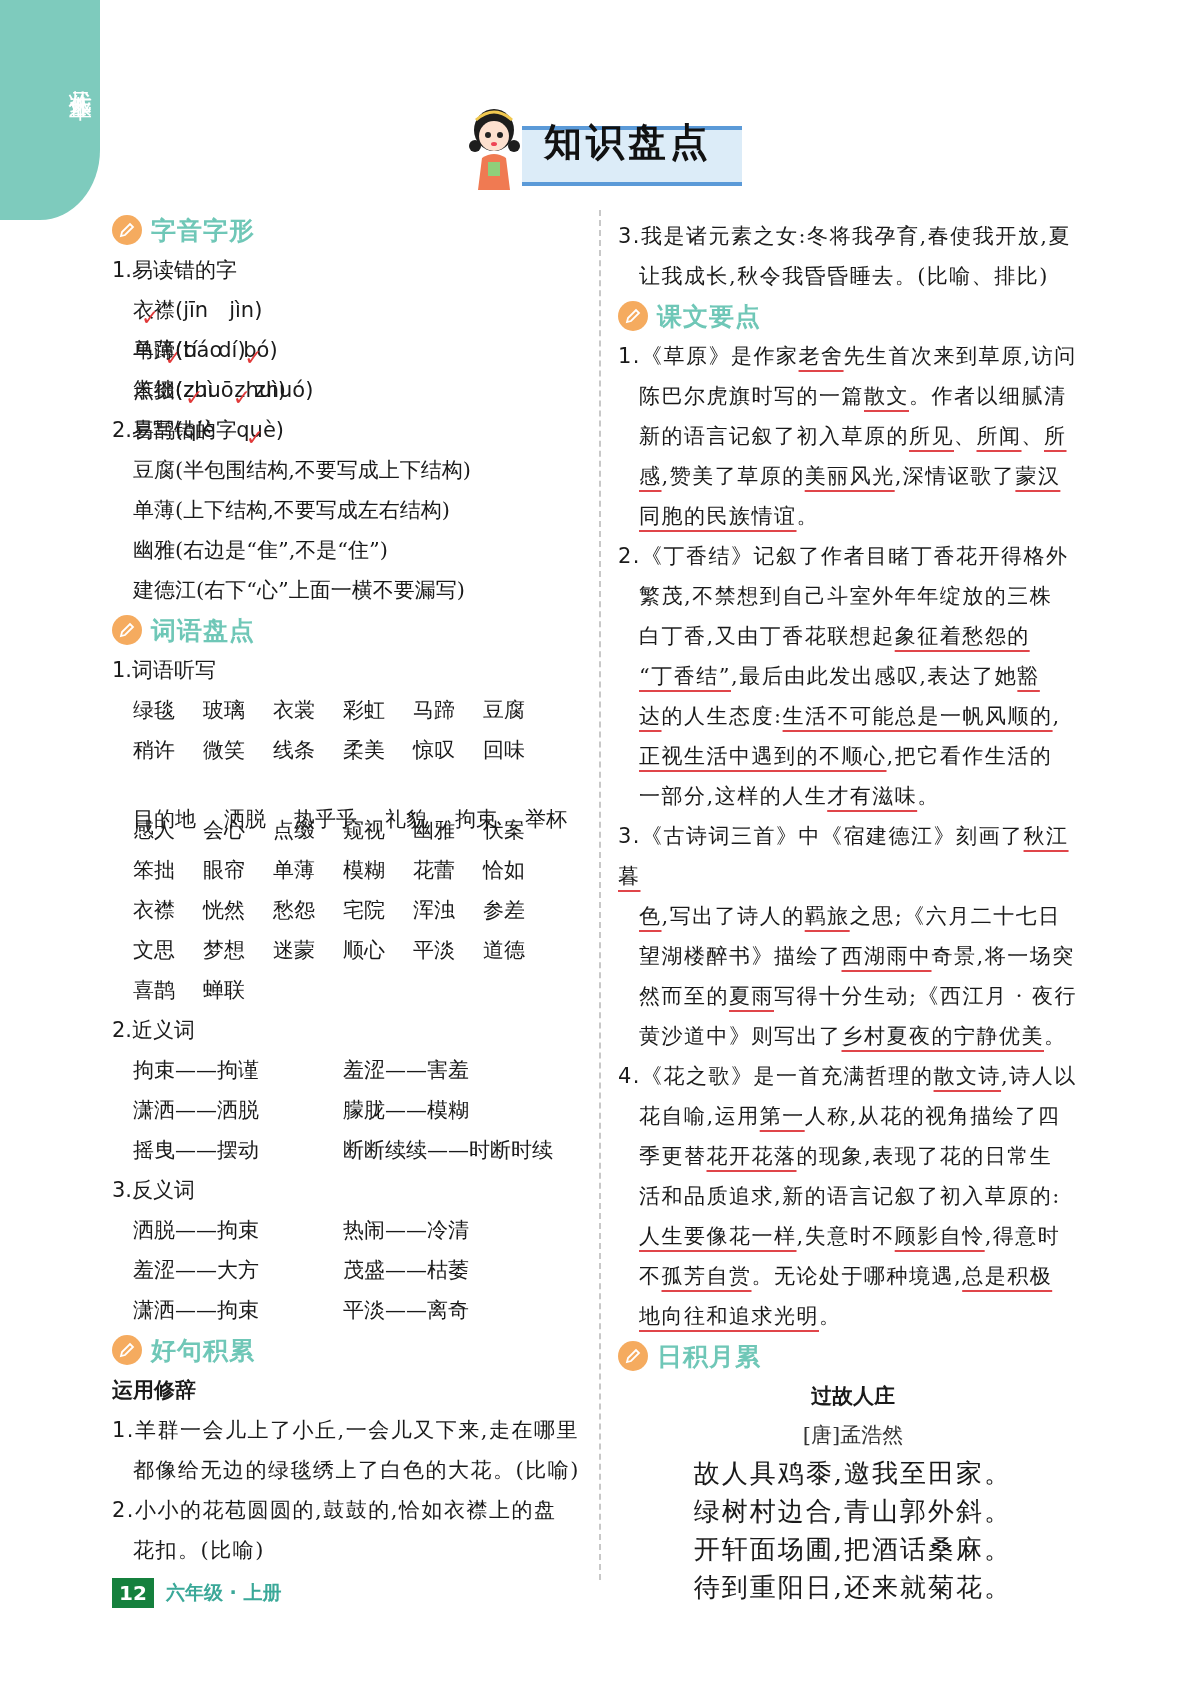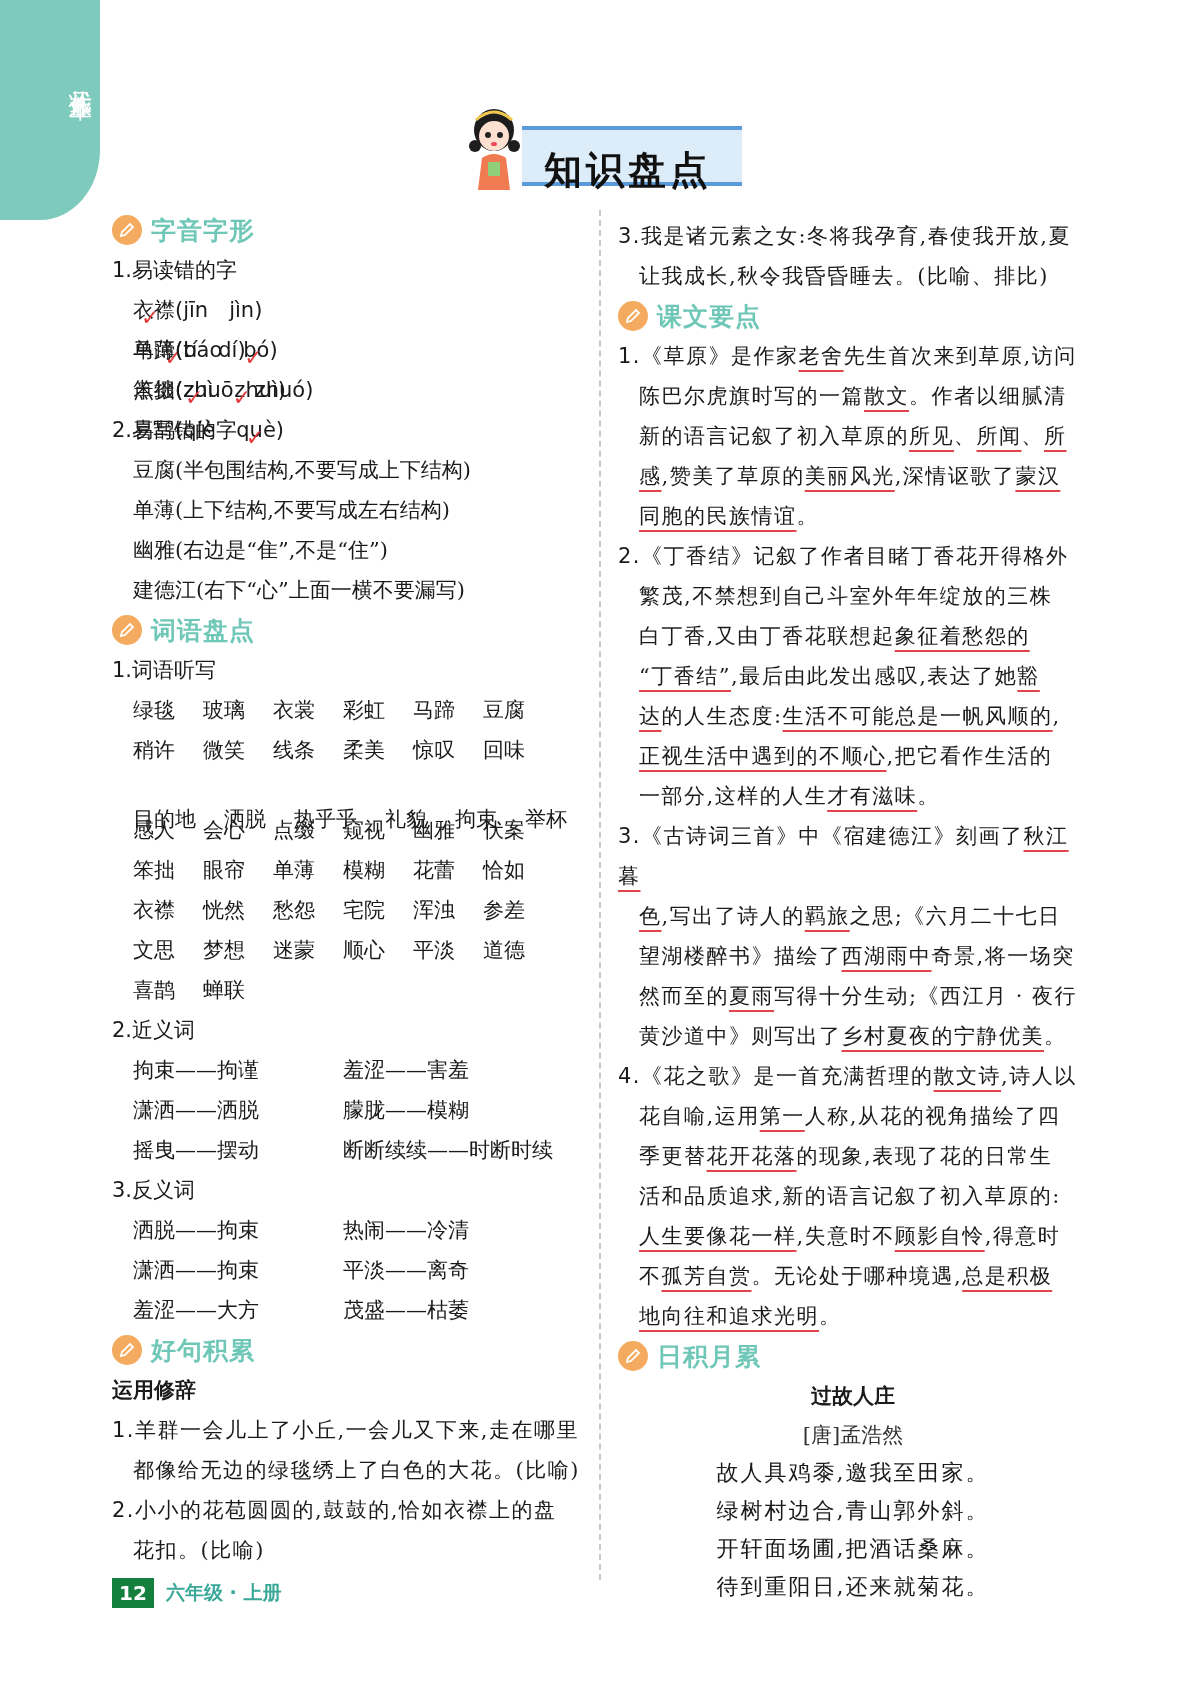--- a/index.html
+++ b/index.html
@@ -15,21 +15,21 @@
     color: #ffffff; font-size: 23px; line-height: 27px; text-align: center;
     writing-mode: vertical-rl; letter-spacing: 2px;
   }
 
   .banner { position: absolute; left: 462px; top: 100px; width: 280px; height: 90px; }
   .banner-box {
     position: absolute; left: 60px; top: 26px; width: 220px; height: 60px;
     background: #dcecf8; border-top: 4px solid #5b9ad8; border-bottom: 4px solid #5b9ad8;
   }
   .banner-title {
-    position: absolute; left: 82px; top: 44px; font-size: 38px; font-weight: bold;
+    position: absolute; left: 82px; top: 16px; font-size: 38px; font-weight: bold;
     color: #111; letter-spacing: 4px; line-height: 52px;
   }
   .girl { position: absolute; left: 0; top: 0; width: 70px; height: 90px; }
 
   .col-left { position: absolute; left: 112px; top: 210px; width: 470px; }
   .col-right { position: absolute; left: 618px; top: 216px; width: 470px; }
   .divider {
     position: absolute; left: 599px; top: 210px; height: 1370px; width: 0;
     border-left: 2px dashed #c8c8c8;
   }
@@ -56,21 +56,21 @@
   .pair-row .a { width: 210px; }
 
   .para { font-size: 21px; line-height: 40px; font-family: "DejaVu Serif", "Liberation Serif", serif; letter-spacing: 1.5px; }
   .para .num { font-family: "DejaVu Sans", sans-serif; }
   .para .body { padding-left: 21px; display: block; }
   .u { text-decoration: underline; text-decoration-color: #e0454a; text-underline-offset: 7px; text-decoration-thickness: 1.5px; }
 
   .poem { text-align: center; font-family: "DejaVu Serif", "Liberation Serif", serif; }
   .poem-title { font-size: 21px; line-height: 40px; font-weight: bold; font-family: "DejaVu Sans", sans-serif; }
   .poem-author { font-size: 21px; line-height: 38px; color: #333; }
-  .poem-line { font-size: 22px; line-height: 38px; letter-spacing: 2px; }
+  .poem-line { font-size: 26px; line-height: 38px; letter-spacing: 2px; }
 
   .footer { position: absolute; left: 112px; top: 1578px; display: flex; align-items: center; }
   .page-num { background: #15803d; color: #fff; font-weight: bold; font-size: 20px; width: 42px; height: 30px; line-height: 30px; text-align: center; margin-right: 12px; }
   .footer-text { color: #3aa898; font-size: 19px; font-weight: bold; }
 </style>
 </head>
 <body>
 
 <div class="side-tab">
   <div class="side-tab-text">状元作业本</div>
@@ -234,26 +234,26 @@
       </div>
     </div>
 
   <div class="sub-head">3.反义词</div>
   <div id="antonym-rows">
       <div class="row pair-row">
         <span class="a">洒脱——拘束</span>
         <span>热闹——冷清</span>
       </div>
       <div class="row pair-row">
+        <span class="a">羞涩——大方</span>
+        <span>茂盛——枯萎</span>
+      </div>
+      <div class="row pair-row">
         <span class="a">潇洒——拘束</span>
         <span>平淡——离奇</span>
-      </div>
-      <div class="row pair-row">
-        <span class="a">羞涩——大方</span>
-        <span>茂盛——枯萎</span>
       </div>
     </div>
 
   <div class="sec-head">
     <span class="sec-icon">
       <svg width="18" height="18" viewBox="0 0 18 18">
           <path d="M3 15 L4 11 L12 3 L15 6 L7 14 Z" fill="none" stroke="#fff" stroke-width="1.8"></path>
         </svg>
     </span>
     <span class="sec-title">好句积累</span>

